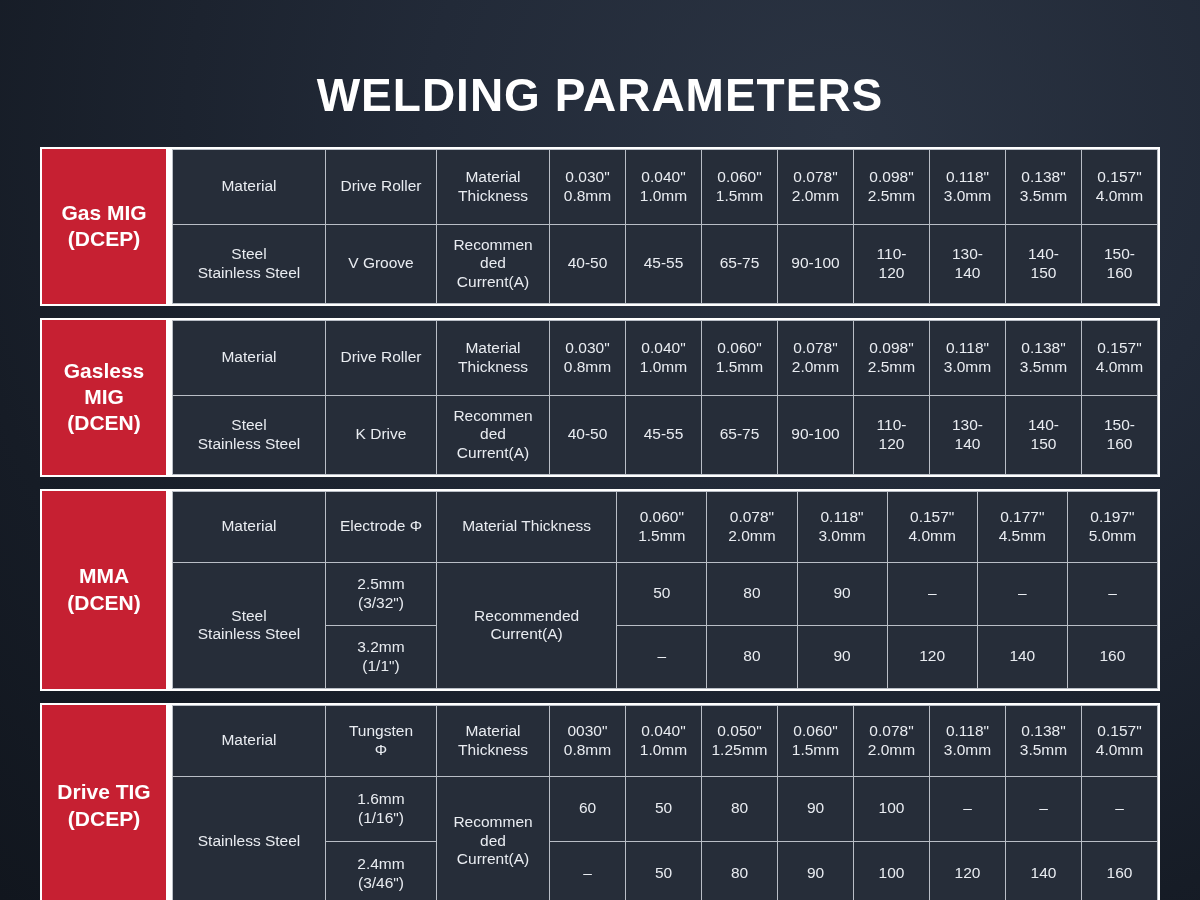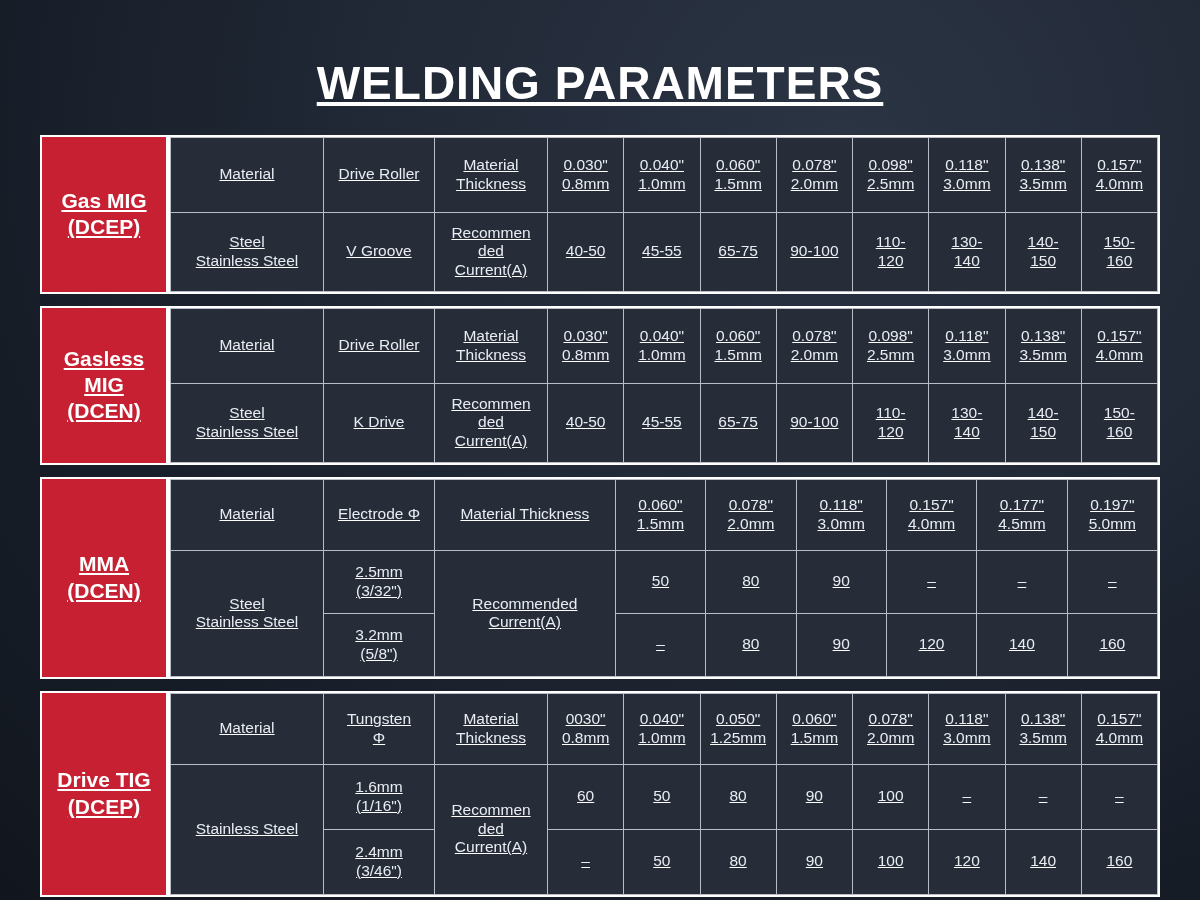--- a/index.html
+++ b/index.html
@@ -14,22 +14,21 @@
     font-family: "Liberation Sans", sans-serif;
     color: #ffffff;
     overflow: hidden;
   }
 
   .page {
     position: relative;
     width: 1200px;
     height: 804px;
     box-sizing: border-box;
-    padding: 0 40px;
-    text-decoration: underline;
+    padding: 12px 40px;
   }
 
   .title {
     text-align: center;
     font-size: 46px;
     font-weight: bold;
     letter-spacing: 1px;
     color: #ffffff;
     padding-top: 58px;
     padding-bottom: 26px;
@@ -48,21 +47,21 @@
     flex: 0 0 124px;
     background: #c62032;
     display: flex;
     align-items: center;
     justify-content: center;
     text-align: center;
     font-size: 21px;
     font-weight: bold;
     line-height: 1.25;
     color: #ffffff;
-    border-right: 4px solid #ffffff;
+    border-right: 6px solid #ffffff;
   }
 
   table {
     border-collapse: collapse;
     width: 100%;
     table-layout: fixed;
   }
 
   table td {
     border: 1px solid #b9bec6;
@@ -242,21 +241,21 @@
           <td rowspan="2" colspan="2">Recommended Current(A)</td>
           <td>50</td>
           <td>80</td>
           <td>90</td>
           <td>–</td>
           <td>–</td>
           <td>–</td>
         </tr>
         <tr class="r3">
           <td class="two-line">3.2mm
-(5/8")</td>
+(1/1")</td>
           <td>–</td>
           <td>80</td>
           <td>90</td>
           <td>120</td>
           <td>140</td>
           <td>160</td>
         </tr>
       </tbody>
         </table>
     </div>

